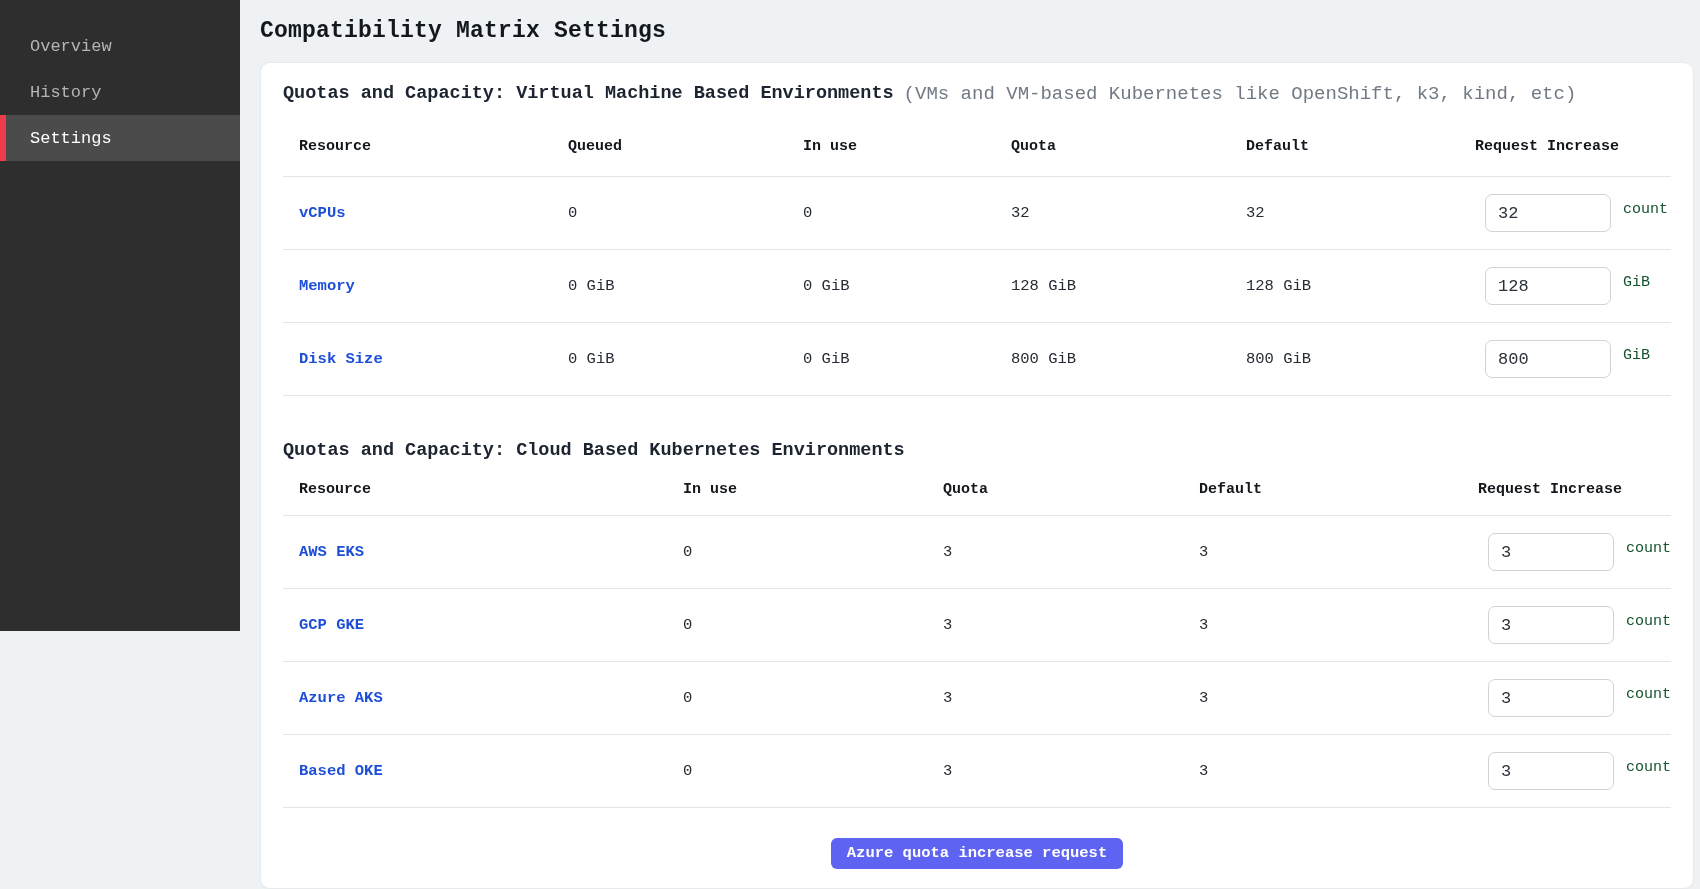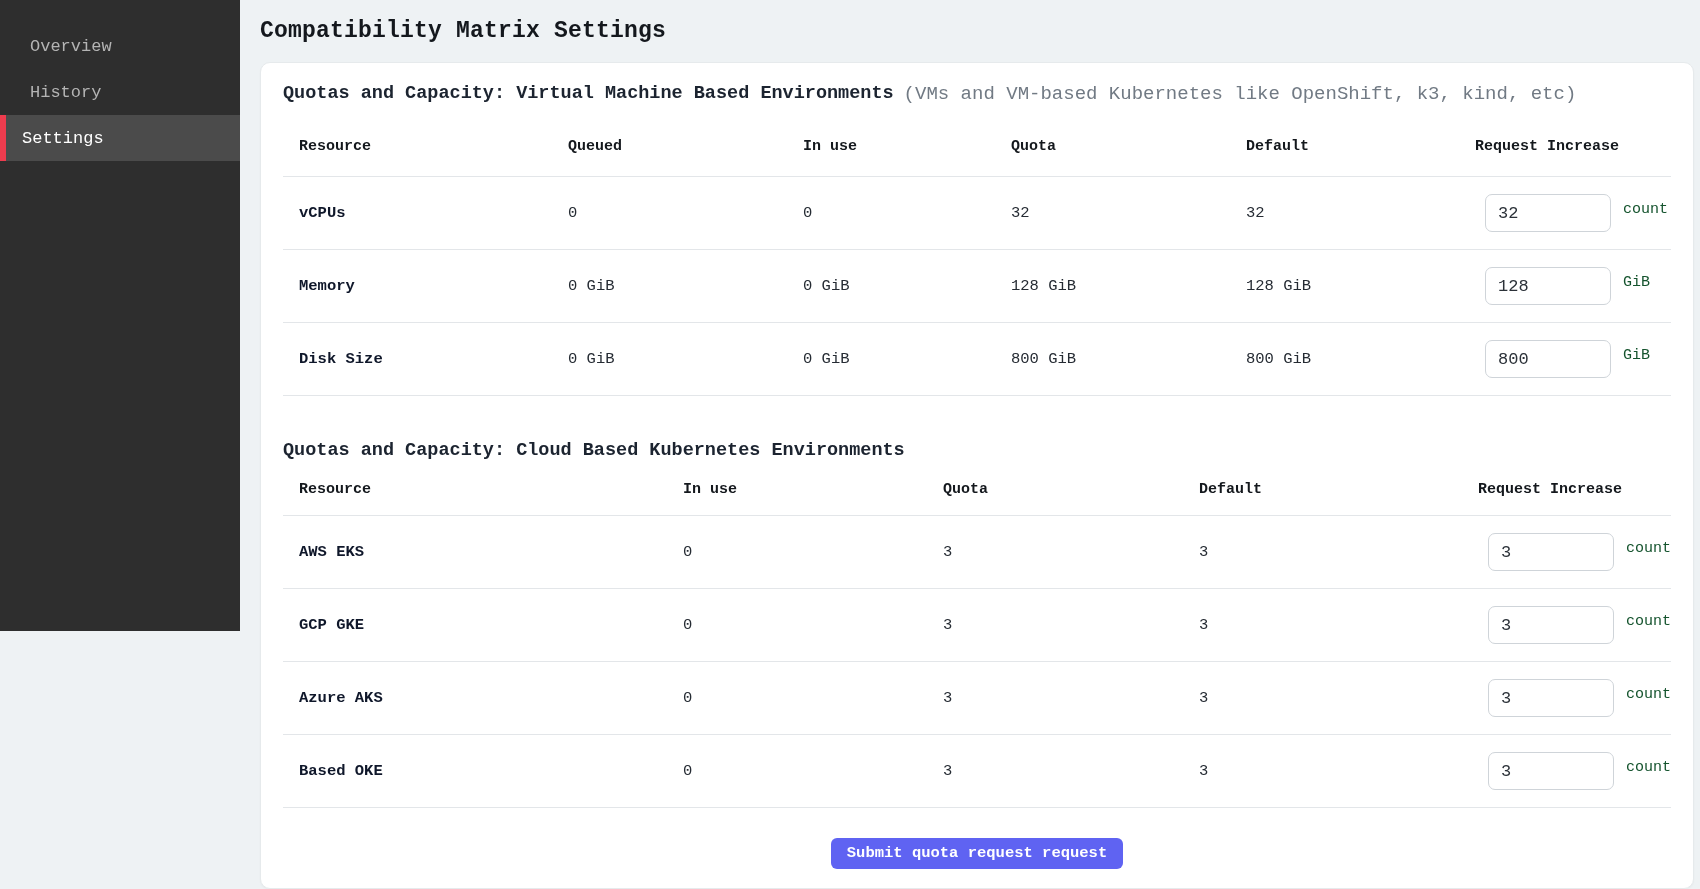--- a/index.html
+++ b/index.html
@@ -18,21 +18,21 @@
     padding-top: 23px;
   }
   .side-item {
     height: 46px; display: flex; align-items: center;
     padding-left: 30px; font-size: 17px; color: #b4b4b4; cursor: pointer;
   }
   .side-item.active {
     background: var(--sidebar-active-bg, #4b4b4b);
     color: #ffffff;
     border-left: 6px solid var(--accent-red, #ee3c4e);
-    padding-left: 16px;
+    padding-left: 24px;
     text-align: right;
   }
 
   
   .main { flex: 1; padding: 17px 10px 0 20px; }
   .page-title {
     margin: 0; font-size: 23px; line-height: 28px; font-weight: 700;
     color: #14181d; letter-spacing: 0.2px;
   }
   .card {
@@ -55,21 +55,21 @@
     font-weight: 700; font-size: 15px; color: #14181d;
     border-bottom: 1px solid #e3e6e9;
   }
   .thead.first { height: 70px; padding-top: 10px; }
   .thead.second { height: 52px; }
 
   .trow {
     height: 73px; font-size: 15.5px; color: #252b33;
     border-bottom: 1px solid #e3e6e9;
   }
-  .cell.res { font-weight: 600; color: #0f172a; }
+  .cell.res { font-weight: 600; color: #1d4ed8; }
   .cell.req { display: flex; align-items: center; gap: 12px; }
   .qinput {
     width: 126px; height: 38px; margin-left: 10px;
     border: 1px solid #cfd4d9; border-radius: 7px;
     font-size: 17px; padding: 0 12px; color: #2b3138;
     font-family: inherit; background: #fff; outline: none;
   }
   .unit { font-size: 15px; color: #14532d; transform: translateY(-4px); }
 
   .submit-btn {
@@ -197,17 +197,17 @@
         <span class="cell res">Based OKE</span>
         <span class="cell">0</span>
         <span class="cell">3</span>
         <span class="cell">3</span>
         <span class="cell req">
           <input class="qinput" type="text" value="3" style="">
           <span class="unit">count</span>
         </span>
       </div>
 
-      <button class="submit-btn">Submit quota request request</button>
+      <button class="submit-btn">Azure quota increase request</button>
 
     </section>
   </main>
 </div>
 
 </body></html>

